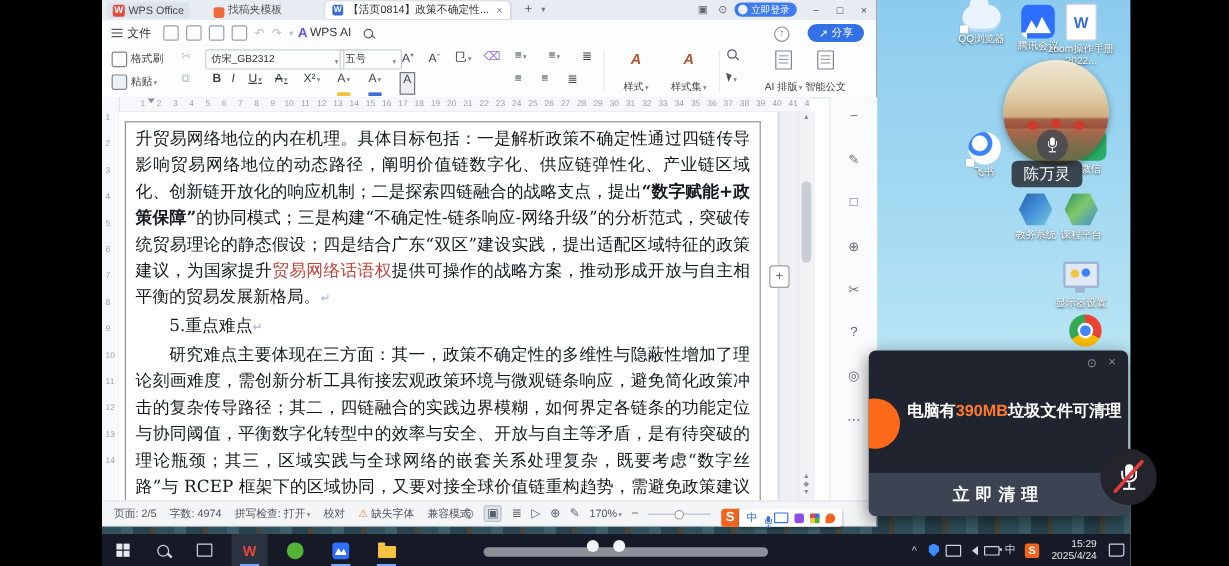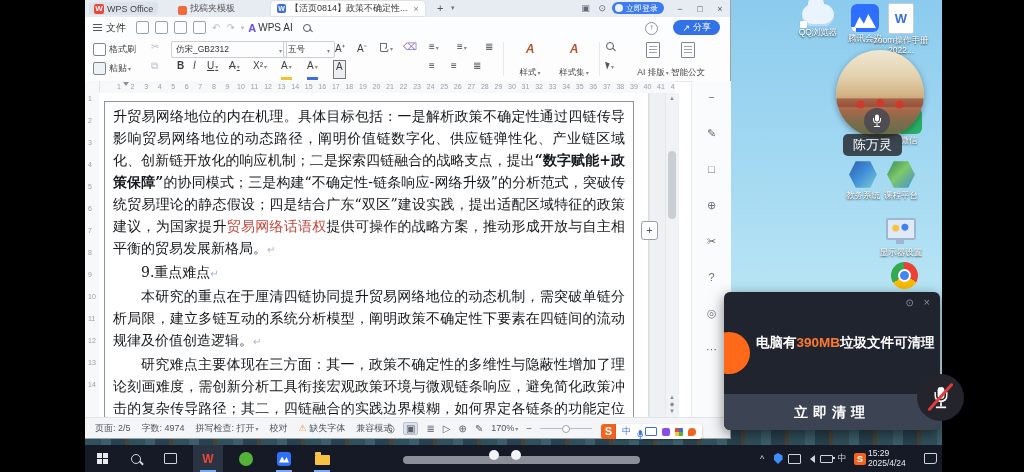--- a/index.html
+++ b/index.html
@@ -154,21 +154,21 @@
   .centerstrip{position:absolute;left:318px;top:11px;width:237px;height:8px;background:rgba(235,240,246,.55);border-radius:4px;}
   .dot{position:absolute;top:5px;width:10px;height:10px;border-radius:50%;background:#f2f4f7;}
   .tray{position:absolute;right:0;top:0;height:27px;}
   .tr-ic{position:absolute;top:0;height:27px;display:flex;align-items:center;justify-content:center;width:16px;color:#cfd4dc;font-size:9px;}
   .shield{width:9px;height:11px;background:#3f8cff;clip-path:polygon(50% 0,100% 22%,100% 58%,50% 100%,0 58%,0 22%);}
   .monit{width:11px;height:8px;border:1px solid #cfd4dc;border-radius:1px;}
   .spk{width:0;height:0;border:4px solid transparent;border-right:5px solid #cfd4dc;}
   .batt{width:11px;height:6px;border:1px solid #cfd4dc;border-radius:1px;position:relative;}
   .batt::after{content:"";position:absolute;right:-3px;top:1px;width:2px;height:2px;background:#cfd4dc;}
   .sbadge{width:12px;height:12px;background:#f2641e;border-radius:2px;color:#fff;font-size:9px;font-weight:bold;text-align:center;line-height:12px;}
-  .clock{position:absolute;top:3px;text-align:left;color:#e8eaee;font-size:8.5px;line-height:10px;}
+  .clock{position:absolute;top:3px;text-align:right;color:#e8eaee;font-size:8.5px;line-height:10px;}
   .notif{width:11px;height:9px;border:1px solid #cfd4dc;border-radius:1px 1px 3px 1px;}
   
   .sogou{position:absolute;left:516px;top:424px;height:15px;display:flex;align-items:center;z-index:30;}
   .sogou .slogo{width:15px;height:15px;background:#f2641e;border-radius:3px 0 0 3px;color:#fff;font-weight:bold;font-size:11px;text-align:center;line-height:15px;}
   .sogou .sbody{height:15px;background:#fff;border-radius:0 3px 3px 0;display:flex;align-items:center;gap:5px;padding:0 6px;box-shadow:0 1px 2px rgba(0,0,0,.3);}
   .sogou .si{font-size:9px;color:#3b6fe0;}
   .sogou .kbd{width:10px;height:7px;border:1px solid #3b6fe0;border-radius:1px;}
   .sogou .pal{width:8px;height:8px;background:#8a4de8;border-radius:2px;}
   .sogou .grid4{width:8px;height:8px;background:conic-gradient(#3b6fe0 0 25%,#54b335 0 50%,#f6c344 0 75%,#e8483a 0 100%);border-radius:1px;}
   .sogou .horn{width:8px;height:8px;background:#f2641e;border-radius:50% 50% 50% 0;}
@@ -206,20 +206,26 @@
     </div>
     <div class="dicon" style="left:752px;top:4px;">
       <div class="glyph g-meet">
           <span class="badge"></span>
         </div>
       <div class="lbl">腾讯会议</div>
     </div>
     <div class="dicon" style="left:788px;top:3px;">
       <div class="glyph g-word">W</div>
       <div class="lbl">zoom操作手册2022...</div>
+    </div>
+    <div class="dicon" style="left:707px;top:110px;">
+      <div class="glyph g-swirl">
+          <span class="badge"></span>
+        </div>
+      <div class="lbl">飞书</div>
     </div>
     <div class="dicon" style="left:796px;top:108px;">
       <div class="glyph g-wechat"></div>
       <div class="lbl">微信</div>
     </div>
     <div class="dicon" style="left:750px;top:160px;">
       <div class="glyph g-hex">
           <span class="badge"></span>
         </div>
       <div class="lbl">教务系统</div>
@@ -419,22 +425,21 @@
           <span class="vnum" style="top: 234px;">11</span>
           <span class="vnum" style="top: 256px;">12</span>
           <span class="vnum" style="top: 278px;">13</span>
           <span class="vnum" style="top: 300px;">14</span>
         </div>
 
       <div class="docarea">
         <div class="page">
           <div class="textblock" id="doc-text">
               <p class="docp noind"><span>升贸易网络地位的内在机理。具体目标包括：一是解析政策不确定性通过四链传导影响贸易网络地位的动态路径，阐明价值链数字化、供应链弹性化、产业链区域化、创新链开放化的响应机制；二是探索四链融合的战略支点，提出</span><span class="b">“数字赋能+政策保障”</span><span>的协同模式；三是构建“不确定性-链条响应-网络升级”的分析范式，突破传统贸易理论的静态假设；四是结合广东“双区”建设实践，提出适配区域特征的政策建议，为国家提升</span><span style="color: rgb(194, 69, 58);">贸易网络话语权</span><span>提供可操作的战略方案，推动形成开放与自主相平衡的贸易发展新格局。</span><span class="pm">↵</span></p>
-              <p class="docp"><span>9.重点难点</span><span class="pm">↵</span></p>
-              <p class="docp"><span>本研究的重点在于厘清四链协同提升贸易网络地位的动态机制，需突破单链分析局限，建立多链互动的系统分析模型，阐明政策不确定性下要素在四链间的流动规律及价值创造逻辑。</span><span class="pm">↵</span></p>
+              <p class="docp"><span>5.重点难点</span><span class="pm">↵</span></p>
               <p class="docp"><span>研究难点主要体现在三方面：其一，政策不确定性的多维性与隐蔽性增加了理论刻画难度，需创新分析工具衔接宏观政策环境与微观链条响应，避免简化政策冲击的复杂传导路径；其二，四链融合的实践边界模糊，如何界定各链条的功能定位与协同阈值，平衡数字化转型中的效率与安全、开放与自主等矛盾，是有待突破的理论瓶颈；其三，区域实践与全球网络的嵌套关系处理复杂，既要考虑“数字丝路”与 RCEP 框架下的区域协同，又要对接全球价值链重构趋势，需避免政策建议的本地化与国际化脱节。</span></p>
             </div>
         </div>
         <div class="plusbtn">+</div>
       </div>
       <div class="scrollbar">
         <span class="sb-up">▲</span>
         <div class="sb-thumb"></div>
         <div class="sb-bot">▲<br>◆<br>▼</div>
       </div>

